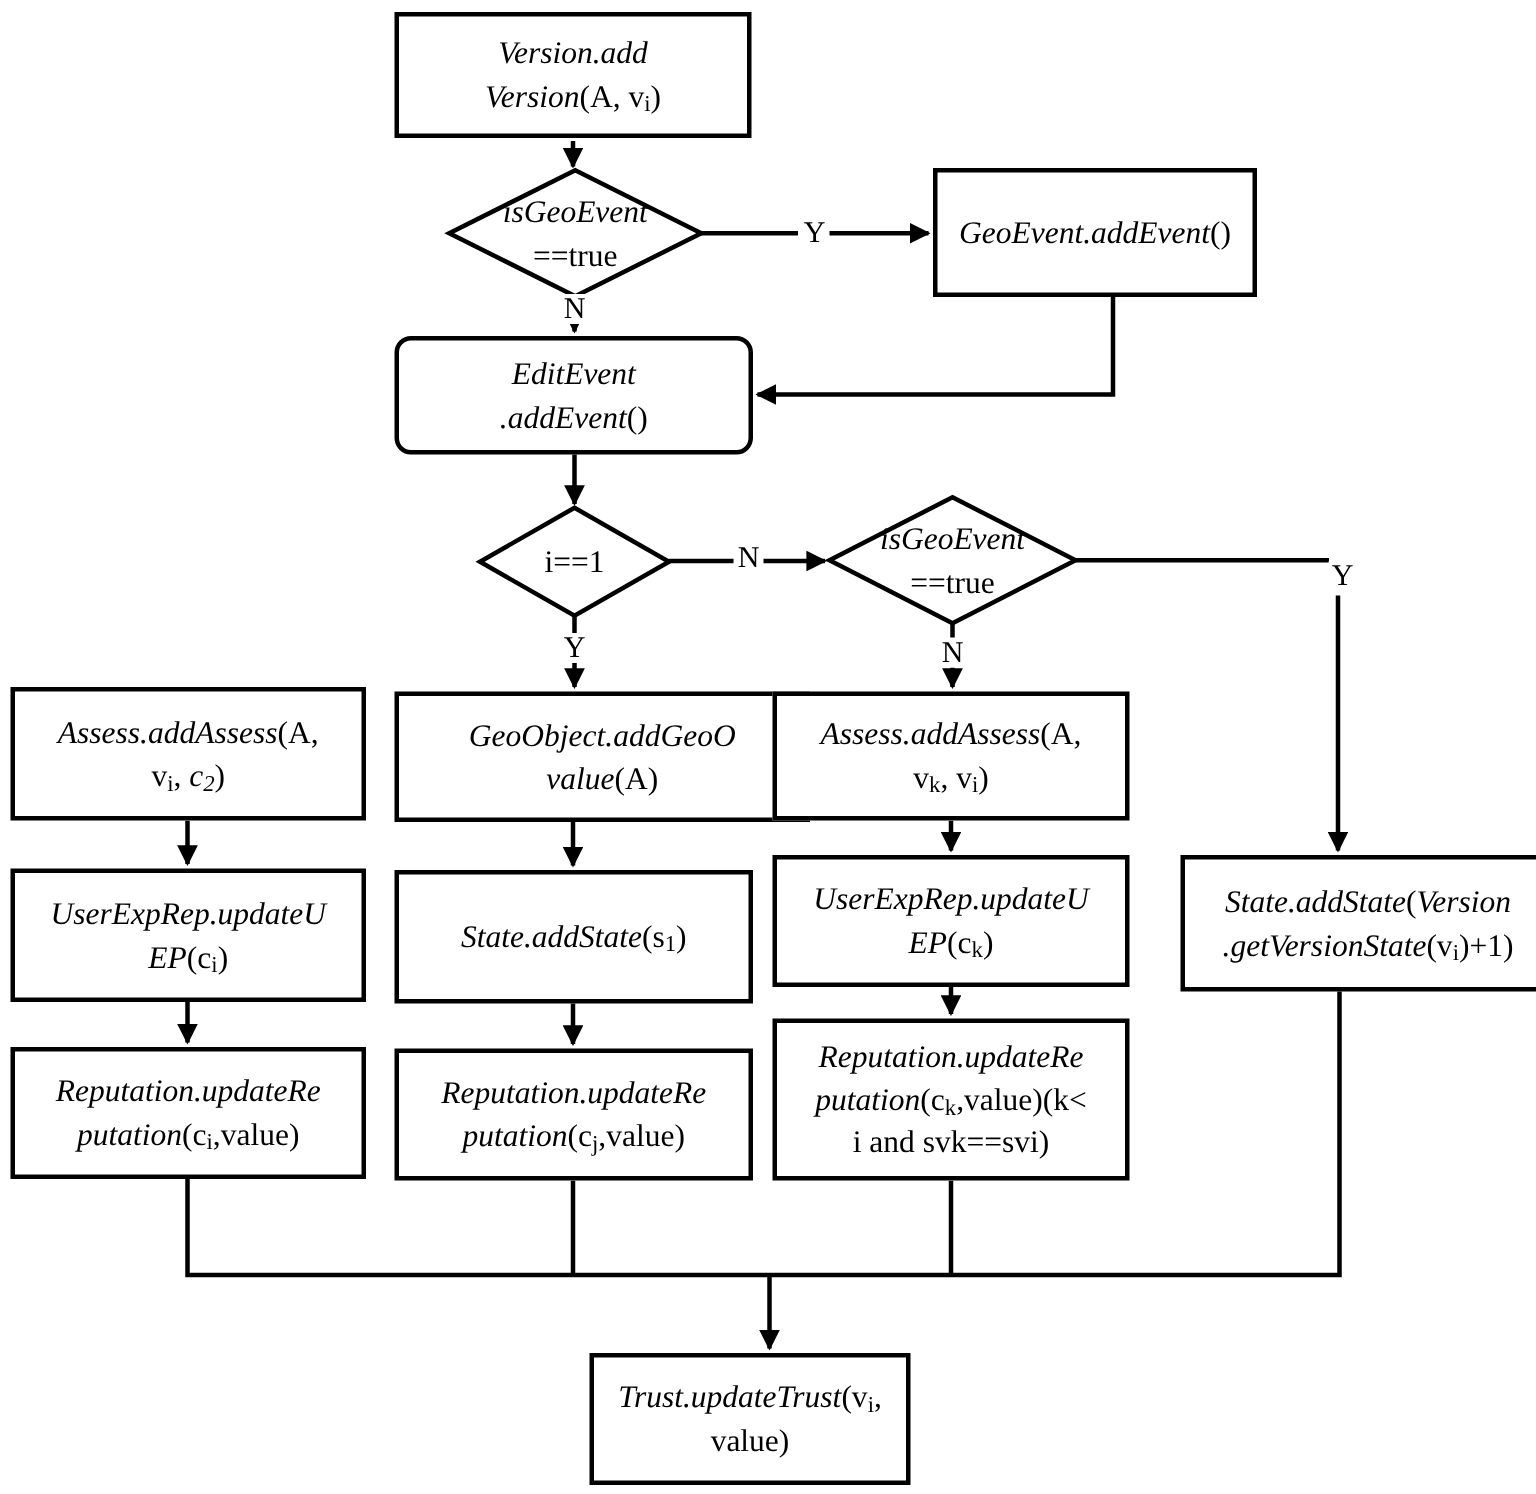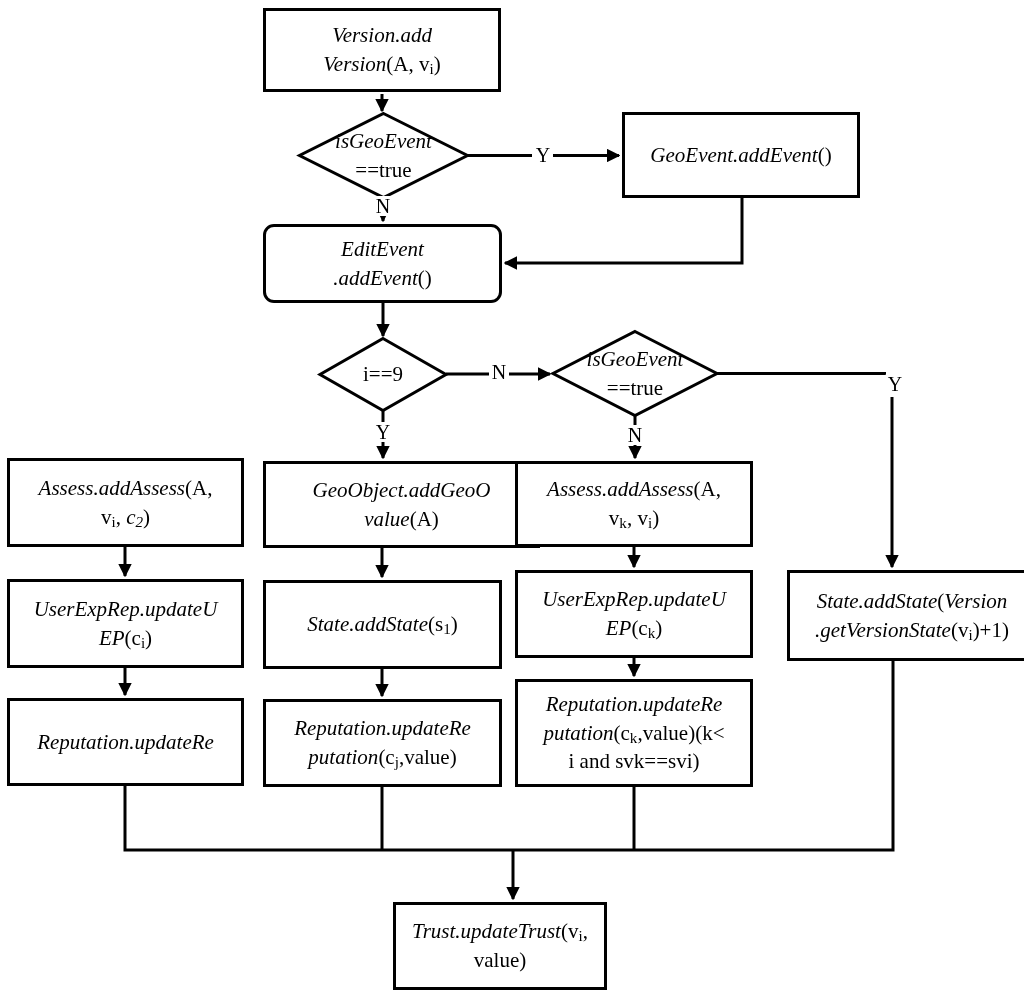--- a/index.html
+++ b/index.html
@@ -100,44 +100,45 @@
   </svg>
   <div id="node-layer">
       <div class="node rect" style="left: 263px; top: 8px; width: 238px; height: 84px;">
         <div class="tline"><span class="it">Version.add</span></div>
         <div class="tline"><span class="it">Version</span><span>(A, v</span><sub>i</sub><span>)</span></div>
       </div>
       <div class="node diamond" style="left: 299.5px; top: 113.5px; width: 168px; height: 84px;">
         <div class="tline"><span class="it">isGeoEvent</span></div>
         <div class="tline"><span>==true</span></div>
       </div>
-      <div class="node rect" style="left: 622px; top: 112px; width: 238px; height: 86px;">
+      <div class="node rect" style="left: 622px; top: 112px; width: 216px; height: 86px;">
         <div class="tline"><span class="it">GeoEvent.addEvent</span><span>()</span></div>
       </div>
       <div class="node rect" style="left: 263px; top: 224px; width: 239px; height: 79px; border-radius: 11px;">
         <div class="tline"><span class="it">EditEvent</span></div>
         <div class="tline"><span class="it">.addEvent</span><span>()</span></div>
       </div>
       <div class="node diamond" style="left: 320px; top: 338.5px; width: 126px; height: 72px;">
-        <div class="tline"><span>i==9</span></div>
+        <div class="tline"><span>i==1</span></div>
       </div>
       <div class="node diamond" style="left: 553px; top: 331.5px; width: 164px; height: 84px;">
         <div class="tline"><span class="it">isGeoEvent</span></div>
         <div class="tline"><span>==true</span></div>
       </div>
       <div class="node rect" style="left: 7px; top: 458px; width: 237px; height: 89px;">
         <div class="tline"><span class="it">Assess.addAssess</span><span>(A,</span></div>
         <div class="tline"><span>v</span><sub>i</sub><span>, </span><span class="it">c</span><sub class="it">2</sub><span>)</span></div>
       </div>
       <div class="node rect" style="left: 7px; top: 579px; width: 237px; height: 89px;">
         <div class="tline"><span class="it">UserExpRep.updateU</span></div>
         <div class="tline"><span class="it">EP</span><span>(c</span><sub>i</sub><span>)</span></div>
       </div>
       <div class="node rect" style="left: 7px; top: 698px; width: 237px; height: 88px;">
         <div class="tline"><span class="it">Reputation.updateRe</span></div>
+        <div class="tline"><span class="it">putation</span><span>(c</span><sub>i</sub><span>,value)</span></div>
       </div>
       <div class="node rect" style="left: 263px; top: 461px; width: 277px; height: 87px;">
         <div class="tline"><span class="it">GeoObject.addGeoO</span></div>
         <div class="tline"><span class="it">value</span><span>(A)</span></div>
       </div>
       <div class="node rect" style="left: 263px; top: 580px; width: 239px; height: 89px;">
         <div class="tline"><span class="it">State.addState</span><span>(s</span><sub>1</sub><span>)</span></div>
       </div>
       <div class="node rect" style="left: 263px; top: 699px; width: 239px; height: 88px;">
         <div class="tline"><span class="it">Reputation.updateRe</span></div>

